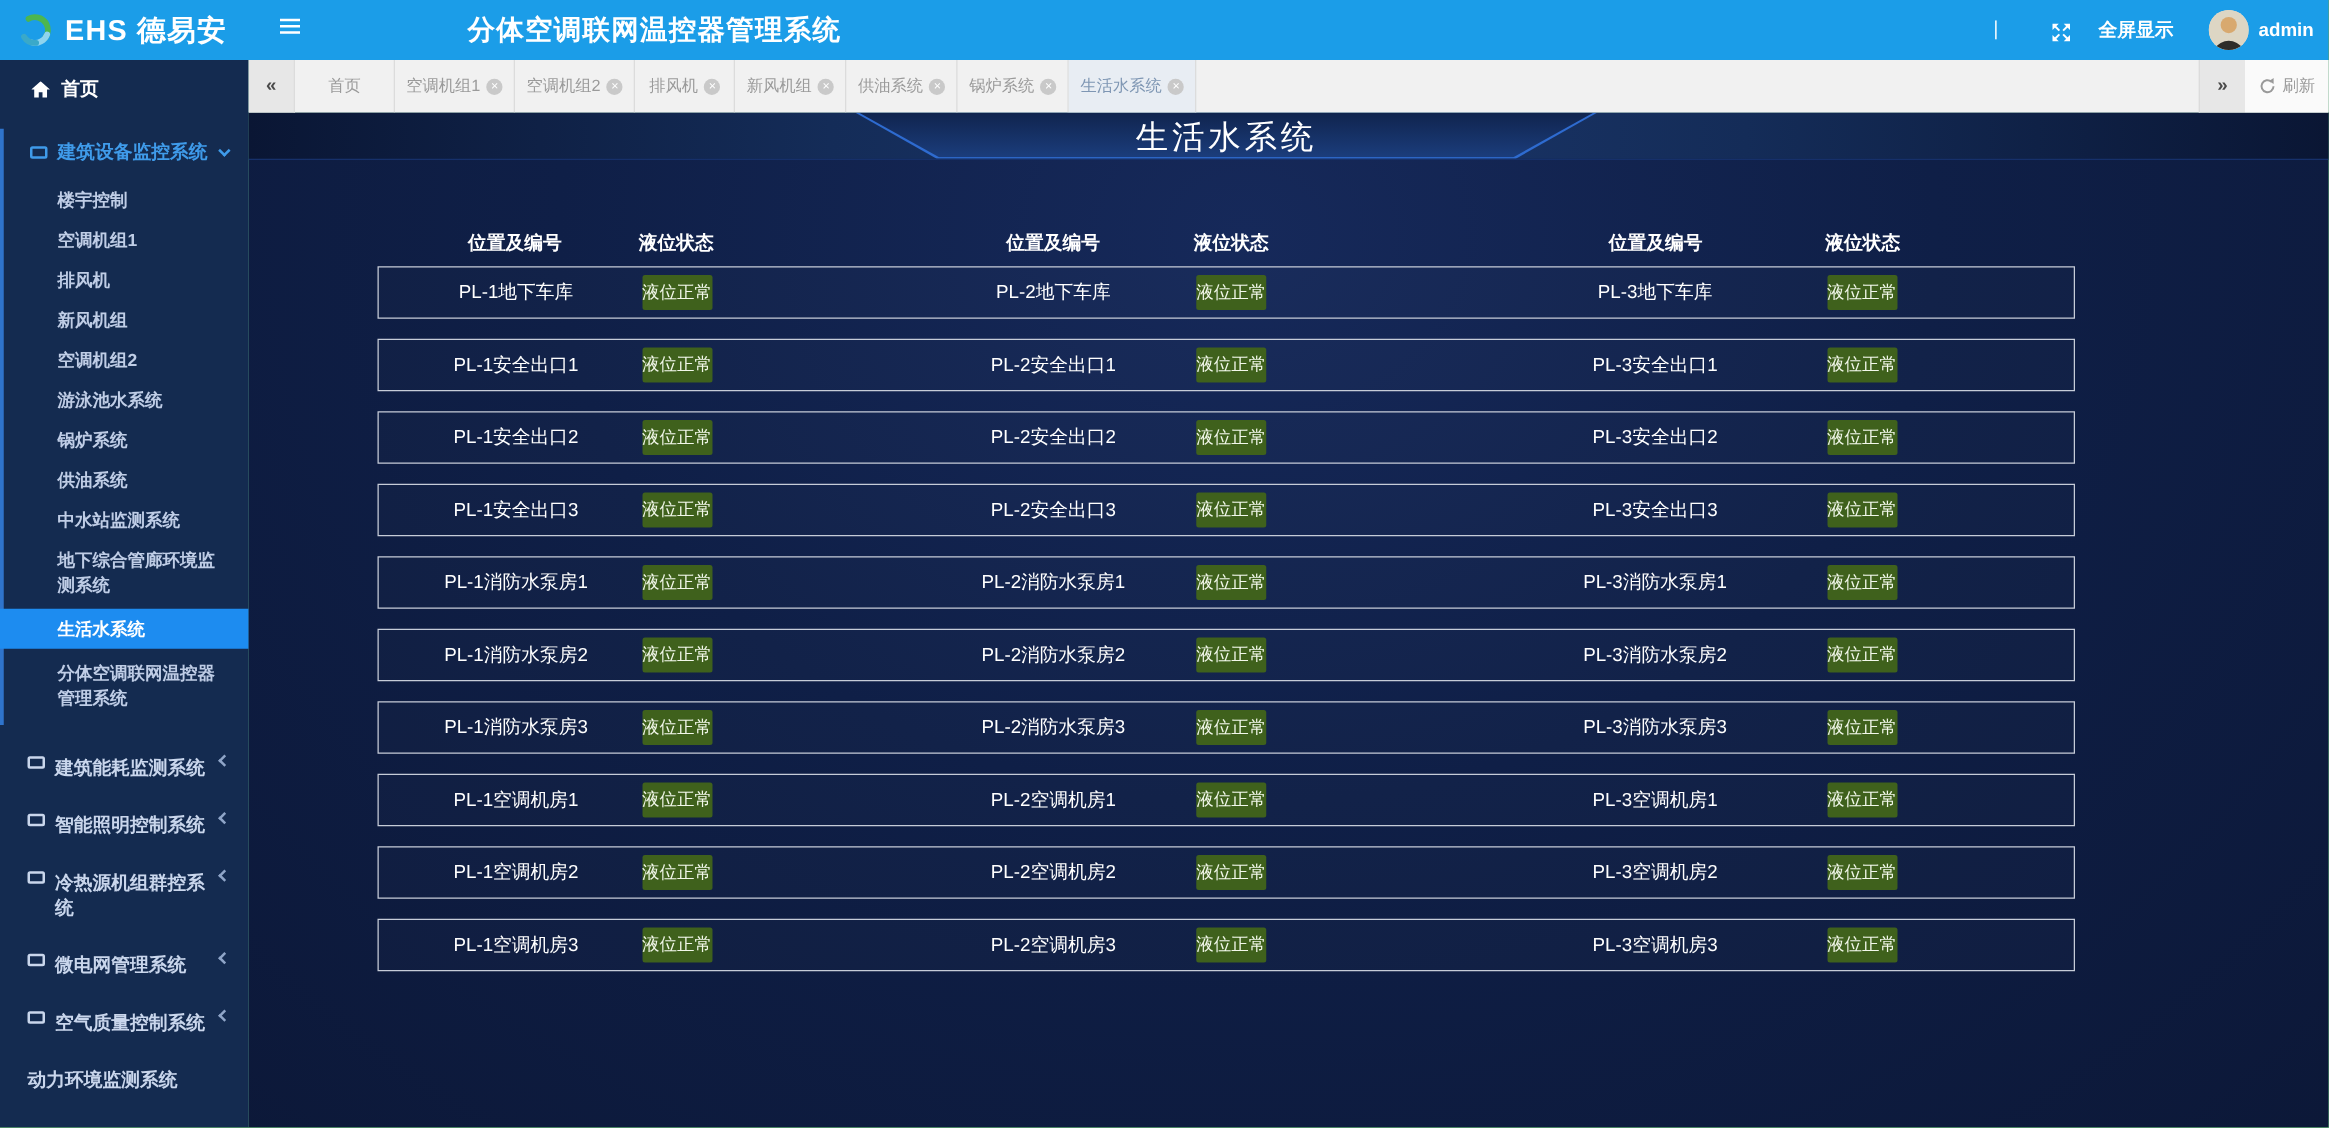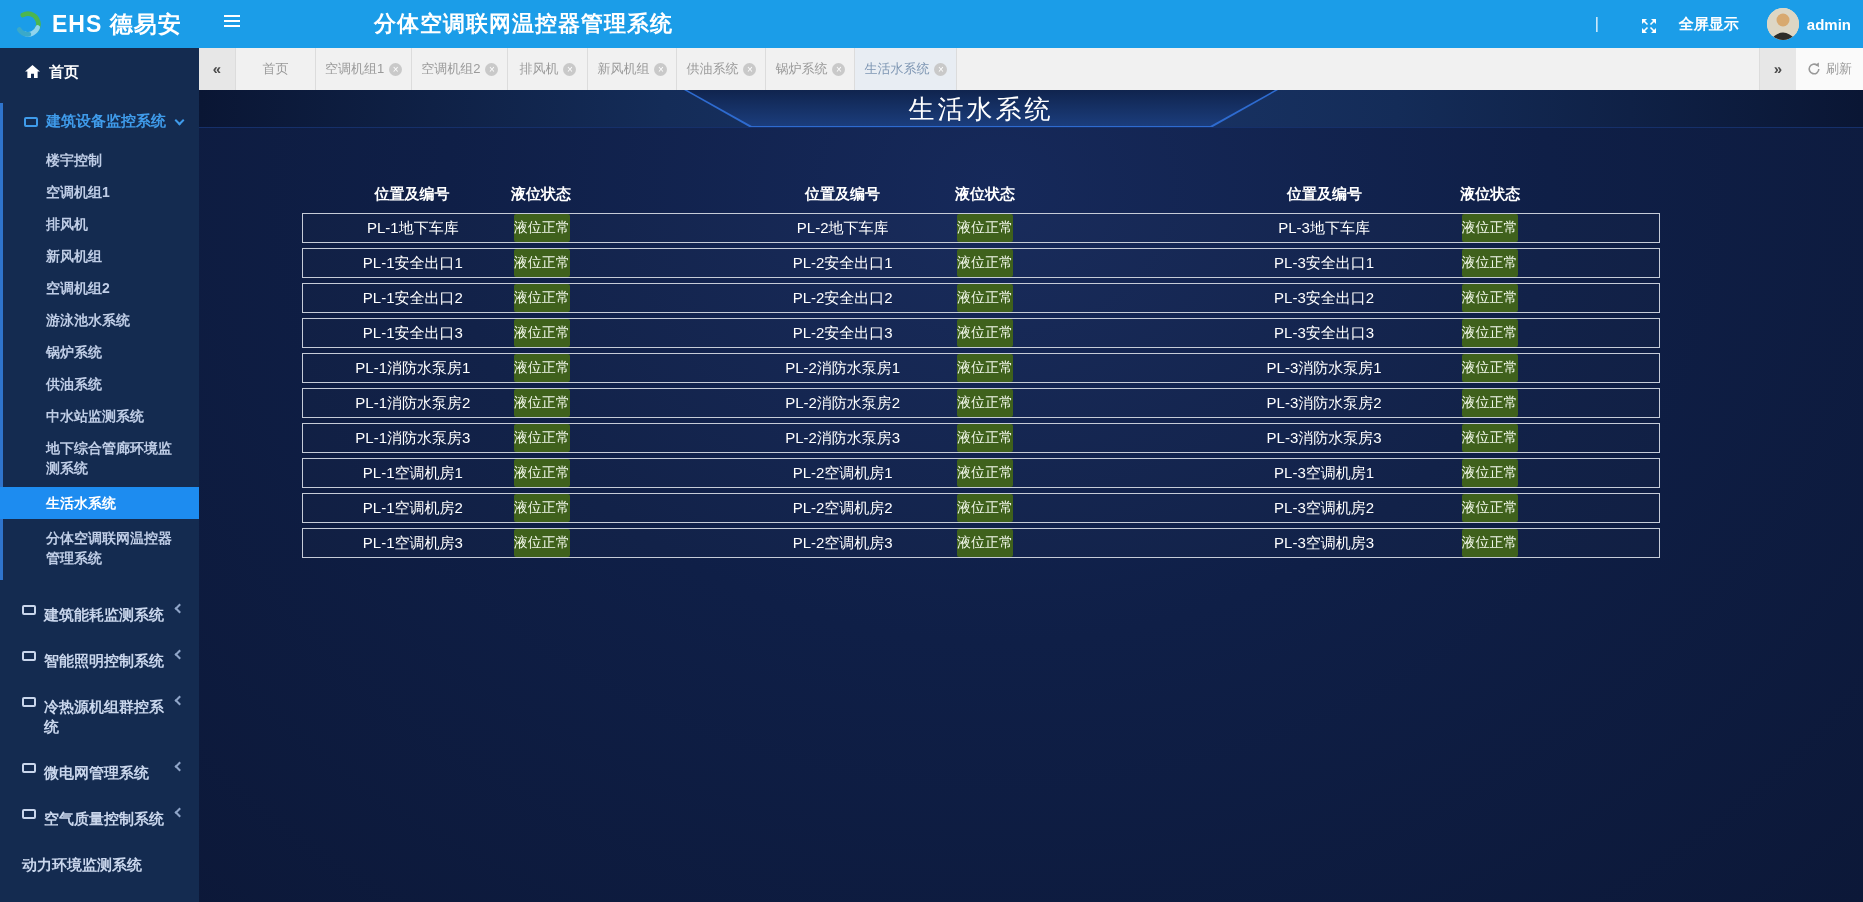--- a/index.html
+++ b/index.html
@@ -66,21 +66,21 @@
   .trap-border { position:absolute; left:50%; transform:translateX(-50%); top:0; width:594px; height:100%;
                  background:#2e6bd0; clip-path:polygon(0 0,100% 0,89% 100%,11% 100%); }
   .trap { position:absolute; left:50%; transform:translateX(-50%); top:0; width:588px; height:36px;
           background:linear-gradient(180deg,#10244e,#1b3d7c); clip-path:polygon(0 0,100% 0,89% 100%,11% 100%); }
   .page-title { position:absolute; left:0; width:100%; top:2px; text-align:center; color:#fff;
                 font-size:26px; font-weight:400; letter-spacing:3px; }
 
   .table-wrap { margin:57px 0 0 103px; width:1358px; }
   .thead { position:relative; height:20px; margin-bottom:8px; }
   .th { position:absolute; transform:translateX(-50%); font-size:15px; font-weight:700; color:#fff; white-space:nowrap; }
-  .trow { position:relative; height:30px; border:1px solid #c6ccd8; background:rgba(255,255,255,0.015); margin-bottom:5px; }
+  .trow { position:relative; height:42px; border:1px solid #c6ccd8; background:rgba(255,255,255,0.015); margin-bottom:16px; }
   .cell-loc { position:absolute; top:50%; transform:translate(-50%,-50%); font-size:15px; color:#fff; white-space:nowrap; }
   .badge { position:absolute; top:50%; transform:translate(-50%,-50%); font-size:14px; color:#f2f8ea;
            background:#3f611c; padding:5px 0; border-radius:2px; white-space:nowrap; }
   .p0 { left:8.1%; }  .p1 { left:17.6%; }
   .p2 { left:39.8%; } .p3 { left:50.3%; }
   .p4 { left:75.3%; } .p5 { left:87.5%; }
 </style>
 </head>
 <body>
 

